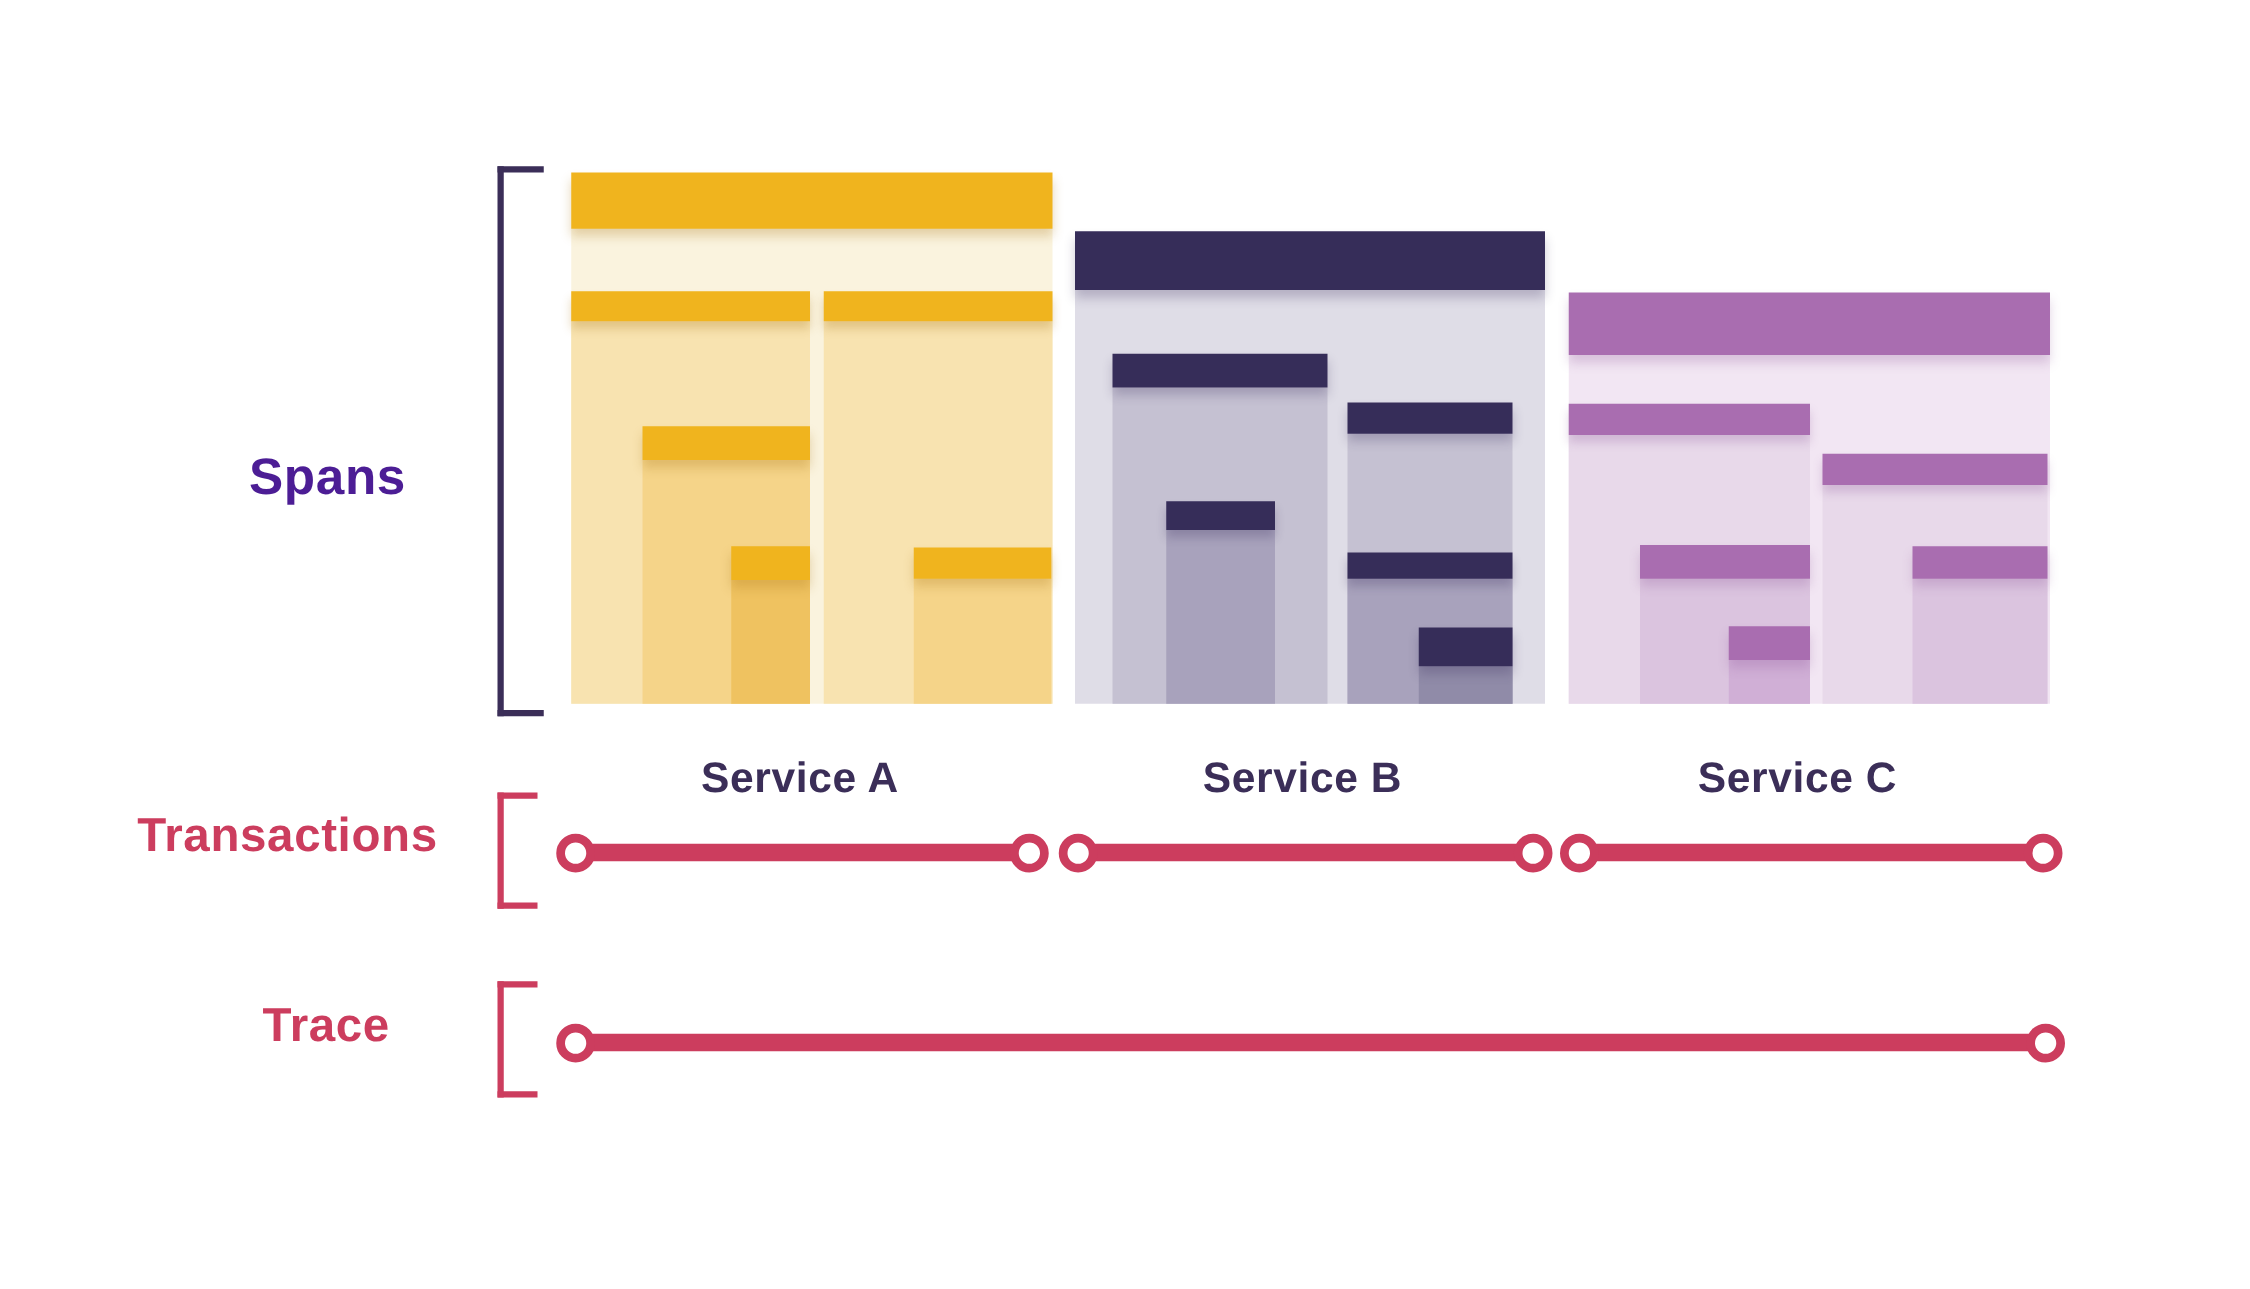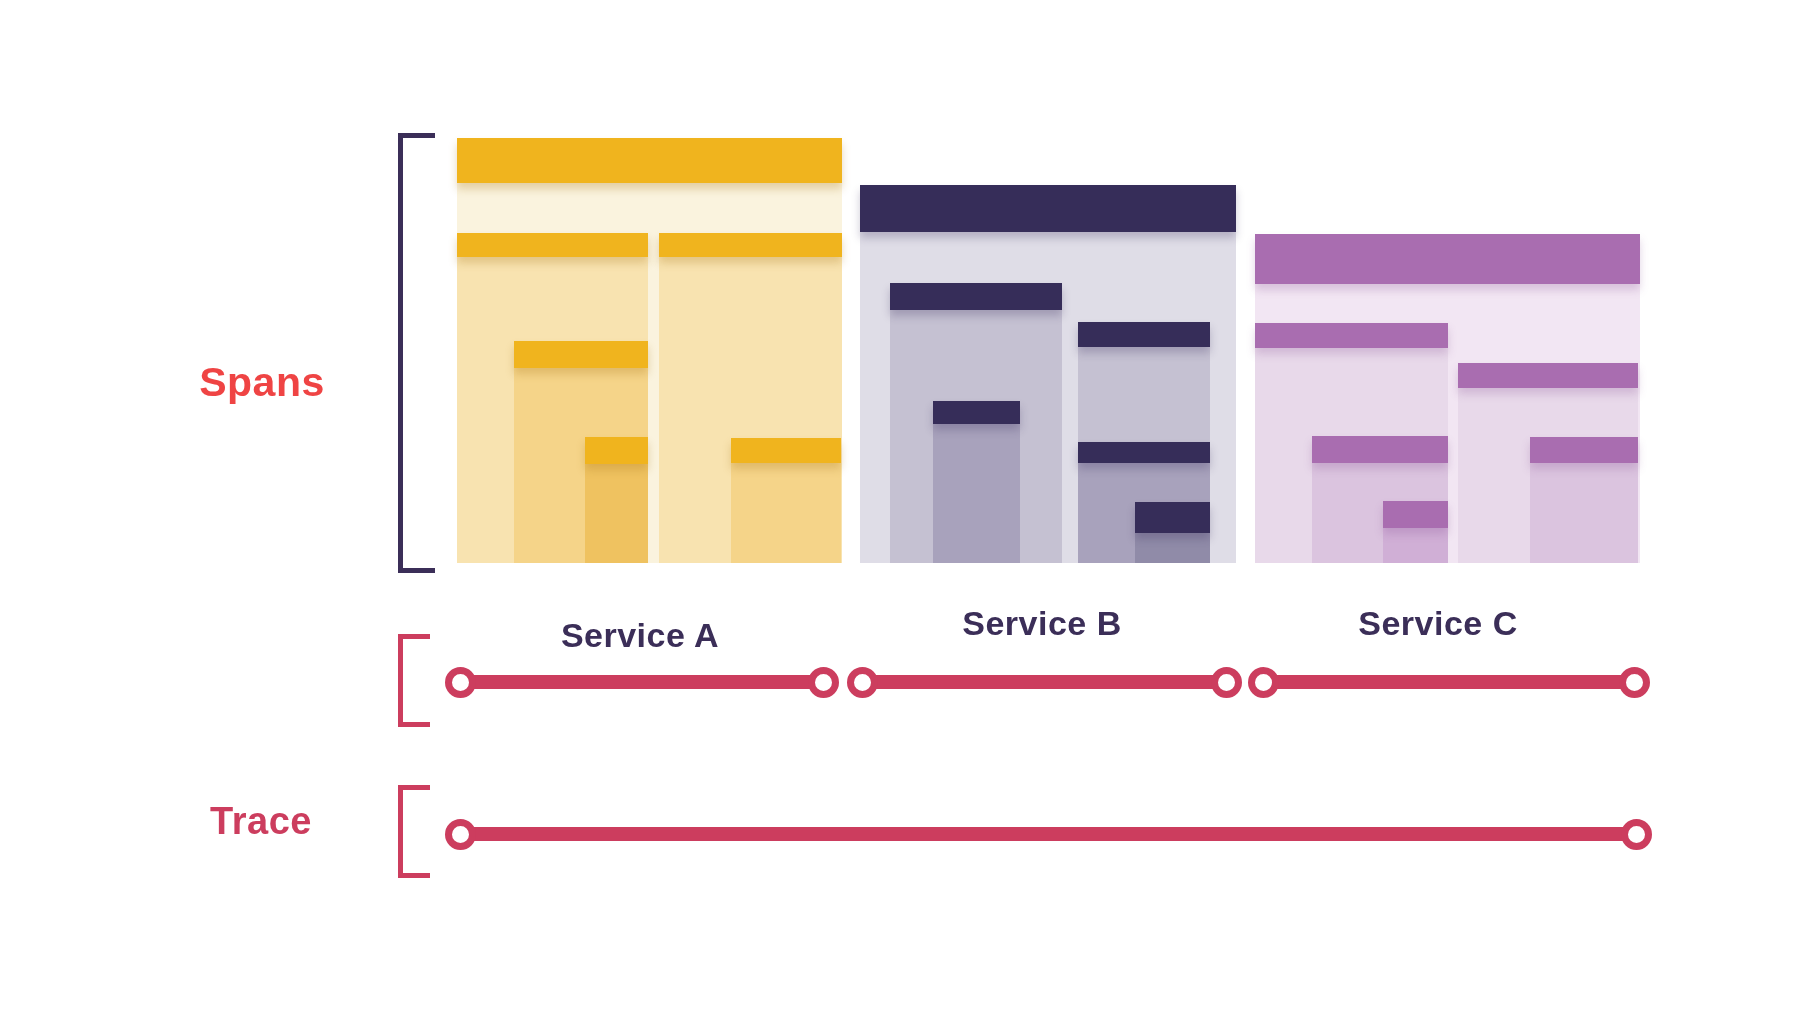--- a/index.html
+++ b/index.html
@@ -11,21 +11,21 @@
     overflow: hidden;
     font-family: "Liberation Sans", sans-serif;
   }
   .side-label {
     position: absolute;
     transform: translate(-50%, -50%);
     font-weight: 700;
     white-space: nowrap;
     letter-spacing: 0.5px;
   }
-  .side-label.navy { color: #ef4444; font-size: 41px; }
+  .side-label.navy { color: #4c1d95; font-size: 41px; }
   .side-label.red  { color: #CC3D5E; font-size: 38px; }
   .bracket {
     position: absolute;
     border-style: solid;
     border-color: #3B2E58;
     border-width: 5px 0 5px 5px;
     background: transparent;
   }
   .bracket.red { border-color: #CC3D5E; }
   .span-header { position: absolute; }
@@ -53,40 +53,41 @@
     border-radius: 50%;
     background: #ffffff;
   }
 </style>
 </head>
 <body>
 
 <div class="canvas">
 
   <div class="side-label navy" id="spans-label" style="left: 262px; top: 382px;">Spans</div>
+  <div class="side-label red" id="transactions-label" style="left: 230px; top: 669px;">Transactions</div>
   <div class="side-label red" id="trace-label" style="left: 261px; top: 821px; text-align: center;">Trace</div>
 
   <div class="bracket" id="spans-bracket" style="left: 398px; top: 133px; width: 32px; height: 430px; border-color: rgb(59, 46, 88);"></div>
   <div class="bracket red" id="transactions-bracket" style="left: 398px; top: 634px; width: 27px; height: 83px; border-color: rgb(204, 61, 94);"></div>
   <div class="bracket red" id="trace-bracket" style="left: 398px; top: 785px; width: 27px; height: 83px; border-color: rgb(204, 61, 94);"></div>
 
   <div id="services-mount">
       <div class="span-body" style="left: 457px; top: 183px; width: 385px; height: 380px; background: rgb(250, 243, 222);"></div>
       <div class="span-header" style="left: 457px; top: 138px; width: 385px; height: 45px; background: rgb(240, 180, 30); box-shadow: rgba(176, 125, 32, 0.3) 0px 6px 8px;"></div>
       <div class="span-body" style="left: 457px; top: 257px; width: 191px; height: 306px; background: rgb(248, 227, 176);"></div>
       <div class="span-header" style="left: 457px; top: 233px; width: 191px; height: 24px; background: rgb(240, 180, 30); box-shadow: rgba(176, 125, 32, 0.3) 0px 6px 8px;"></div>
       <div class="span-body" style="left: 659px; top: 257px; width: 183px; height: 306px; background: rgb(248, 227, 176);"></div>
       <div class="span-header" style="left: 659px; top: 233px; width: 183px; height: 24px; background: rgb(240, 180, 30); box-shadow: rgba(176, 125, 32, 0.3) 0px 6px 8px;"></div>
       <div class="span-body" style="left: 514px; top: 368px; width: 134px; height: 195px; background: rgb(245, 212, 137);"></div>
       <div class="span-header" style="left: 514px; top: 341px; width: 134px; height: 27px; background: rgb(240, 180, 30); box-shadow: rgba(176, 125, 32, 0.3) 0px 6px 8px;"></div>
       <div class="span-body" style="left: 585px; top: 464px; width: 63px; height: 99px; background: rgb(239, 194, 96);"></div>
       <div class="span-header" style="left: 585px; top: 437px; width: 63px; height: 27px; background: rgb(240, 180, 30); box-shadow: rgba(176, 125, 32, 0.3) 0px 6px 8px;"></div>
       <div class="span-body" style="left: 731px; top: 463px; width: 110px; height: 100px; background: rgb(245, 212, 137);"></div>
       <div class="span-header" style="left: 731px; top: 438px; width: 110px; height: 25px; background: rgb(240, 180, 30); box-shadow: rgba(176, 125, 32, 0.3) 0px 6px 8px;"></div>
-      <div class="service-label" style="left: 640px; top: 623px; margin-top: 12px;">Service A</div>
+      <div class="service-label" style="left: 640px; top: 623px;">Service A</div>
       <div class="span-body" style="left: 860px; top: 232px; width: 376px; height: 331px; background: rgb(223, 221, 231);"></div>
       <div class="span-header" style="left: 860px; top: 185px; width: 376px; height: 47px; background: rgb(54, 45, 89); box-shadow: rgba(55, 45, 90, 0.25) 0px 6px 8px;"></div>
       <div class="span-body" style="left: 890px; top: 310px; width: 172px; height: 253px; background: rgb(197, 193, 210);"></div>
       <div class="span-header" style="left: 890px; top: 283px; width: 172px; height: 27px; background: rgb(54, 45, 89); box-shadow: rgba(55, 45, 90, 0.25) 0px 6px 8px;"></div>
       <div class="span-body" style="left: 1078px; top: 347px; width: 132px; height: 216px; background: rgb(197, 193, 210);"></div>
       <div class="span-header" style="left: 1078px; top: 322px; width: 132px; height: 25px; background: rgb(54, 45, 89); box-shadow: rgba(55, 45, 90, 0.25) 0px 6px 8px;"></div>
       <div class="span-body" style="left: 933px; top: 424px; width: 87px; height: 139px; background: rgb(168, 162, 188);"></div>
       <div class="span-header" style="left: 933px; top: 401px; width: 87px; height: 23px; background: rgb(54, 45, 89); box-shadow: rgba(55, 45, 90, 0.25) 0px 6px 8px;"></div>
       <div class="span-body" style="left: 1078px; top: 463px; width: 132px; height: 100px; background: rgb(168, 162, 188);"></div>
       <div class="span-header" style="left: 1078px; top: 442px; width: 132px; height: 21px; background: rgb(54, 45, 89); box-shadow: rgba(55, 45, 90, 0.25) 0px 6px 8px;"></div>

